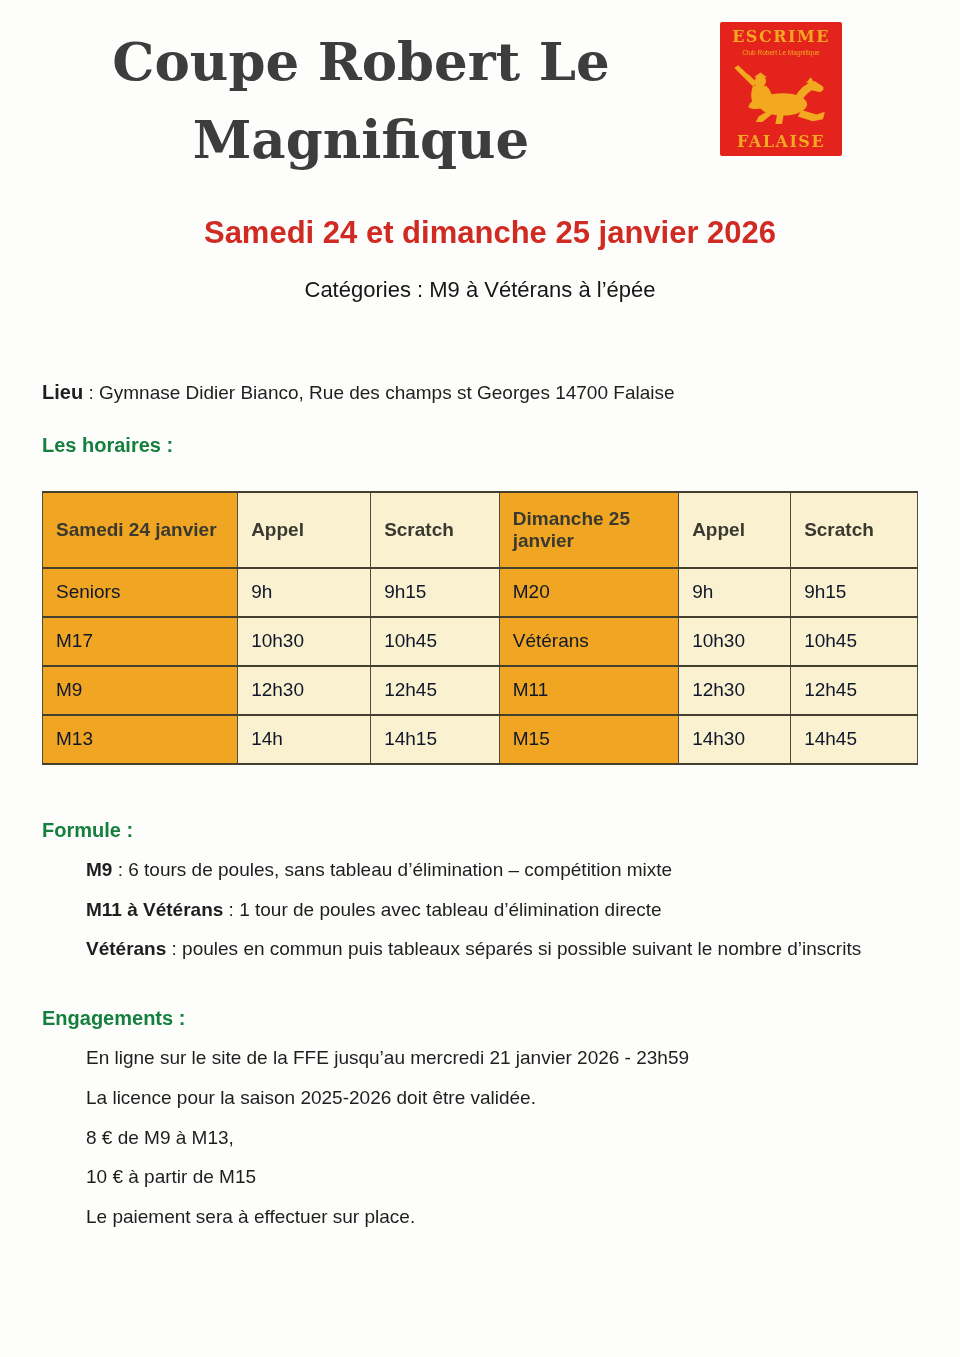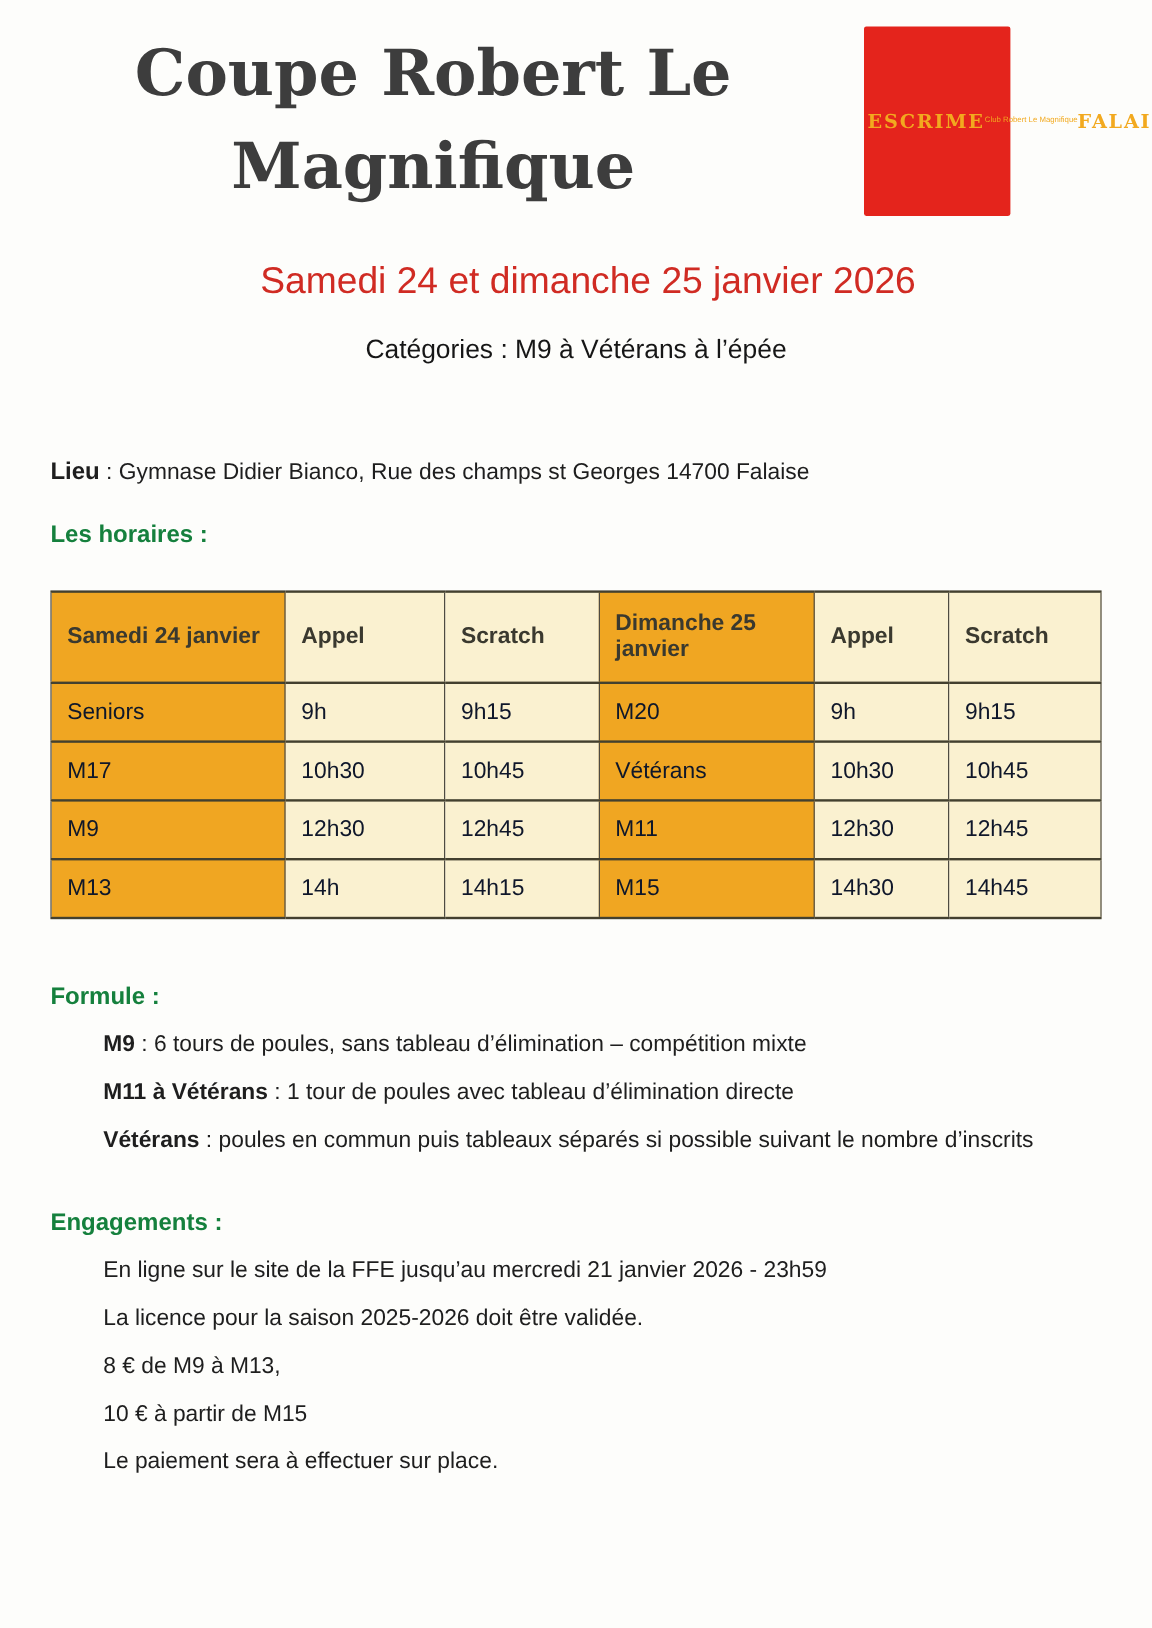--- a/index.html
+++ b/index.html
@@ -18,32 +18,32 @@
   .page{
     width:960px;height:1357px;margin:0 auto;background:#fdfdfb;
     color:var(--ink);overflow:hidden;position:relative;
   }
   
   .header{display:flex;align-items:flex-start;padding:22px 118px 0 42px;}
   .title-wrap{flex:1;text-align:center;margin-right:40px;
     font-family:"DejaVu Serif", serif;font-weight:bold;
     font-size:53px;line-height:1.48;color:var(--title-gray);}
   .logo{
-    width:122px;height:158px;background:var(--logo-red);
-    display:flex;flex-direction:row;align-items:center;justify-content:space-between;
+    width:122px;height:134px;background:var(--logo-red);
+    display:flex;flex-direction:column;align-items:center;justify-content:space-between;
     padding:7px 3px 6px;border-radius:2px;flex:0 0 auto;
   }
   .logo-escrime,.logo-falaise{
     font-family:"DejaVu Serif", serif;font-weight:bold;color:var(--gold);
     font-size:16px;letter-spacing:1.5px;line-height:1;white-space:nowrap;
   }
   .logo-sub{font-size:6.5px;color:var(--gold);line-height:1;margin-top:-1px;white-space:nowrap;}
   .logo-knight{width:112px;height:66px;display:block;}
   
-  .date-line{margin-top:36px;text-align:center;font-weight:normal;font-size:31px;color:var(--red);padding-left:20px;}
+  .date-line{margin-top:36px;text-align:center;font-weight:bold;font-size:31px;color:var(--red);padding-left:20px;}
   .categories-line{margin-top:26px;text-align:center;font-size:22px;color:#161616;}
   
   main{padding:0 42px;font-size:19px;color:var(--ink);}
   .lieu{margin-top:78px;font-size:19px;}
   .lieu b{font-size:20px;}
   .section-heading{font-weight:bold;font-size:20px;color:#15803d;}
   .sched-heading{margin-top:30px;}
   
   table{margin-top:34px;width:100%;border-collapse:collapse;table-layout:fixed;}
   th,td{

